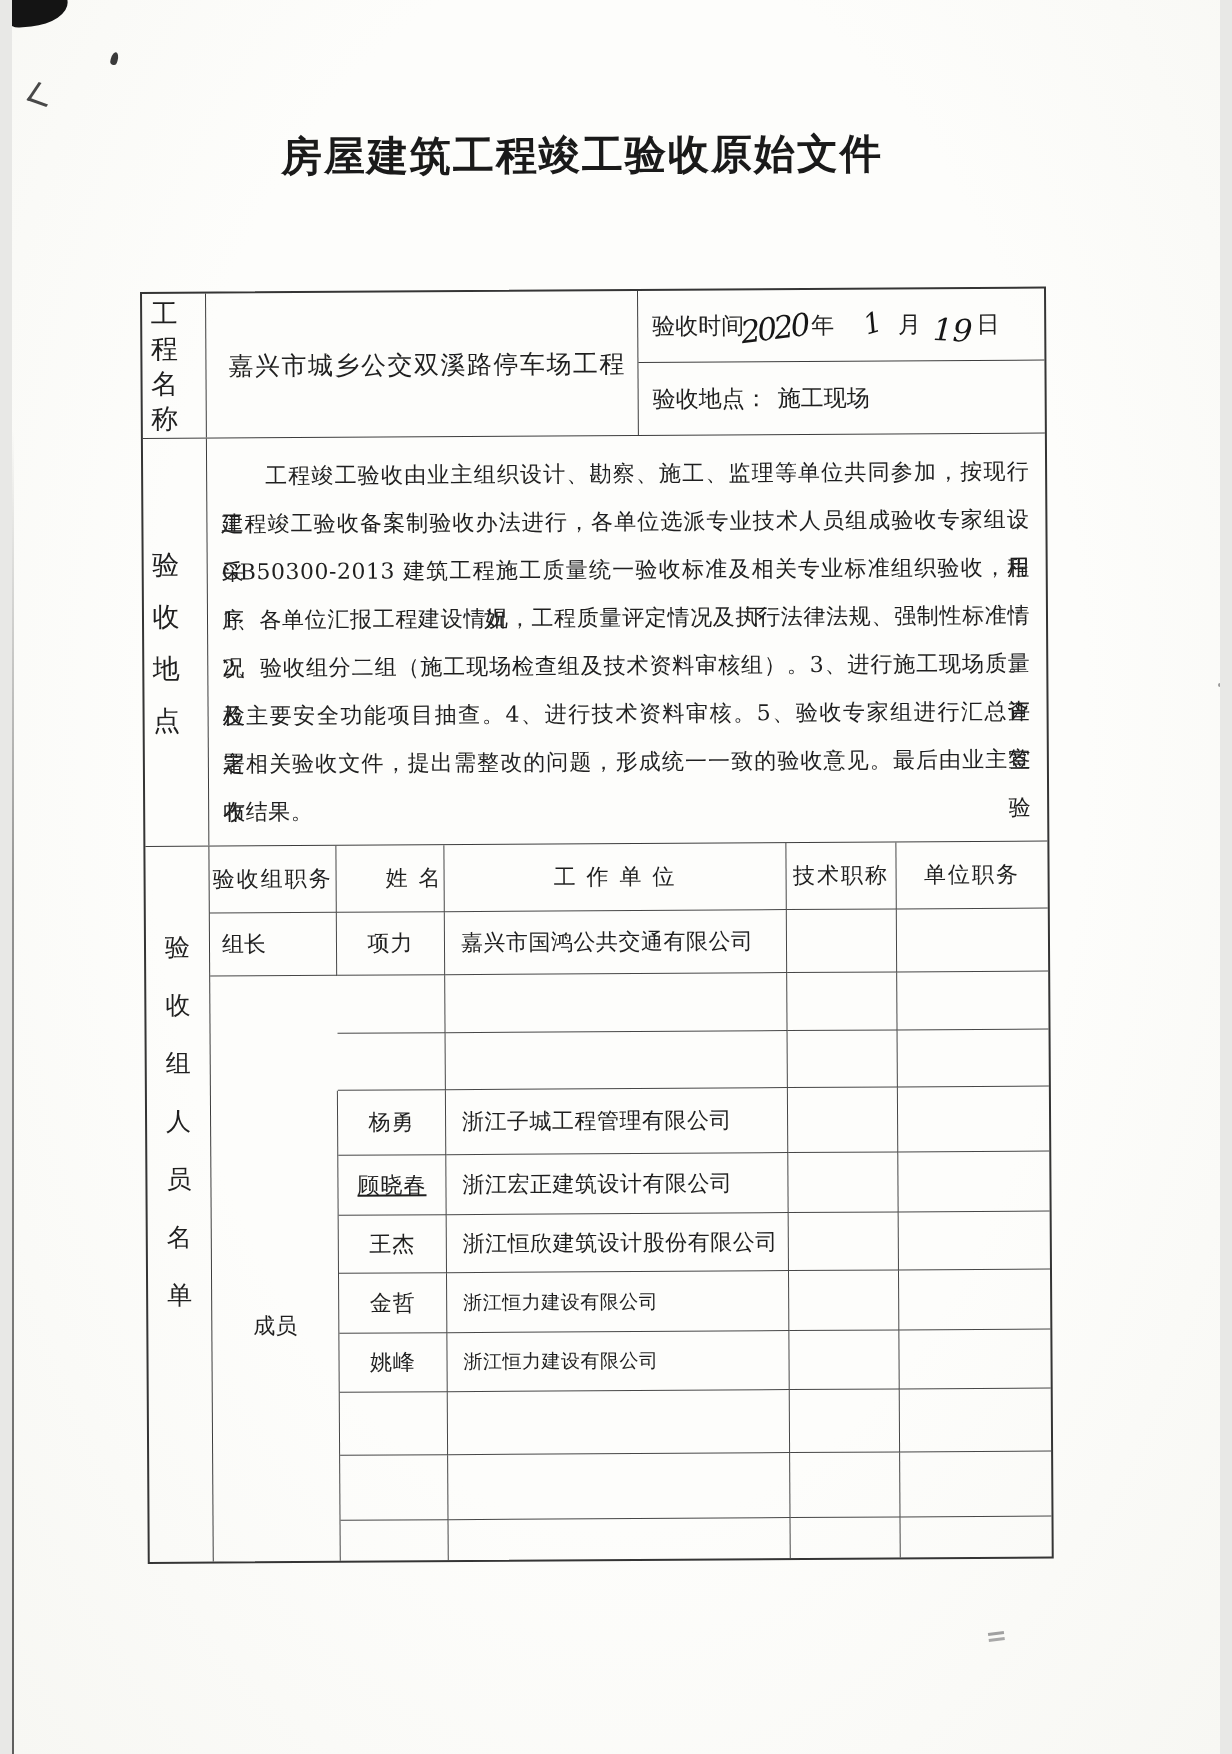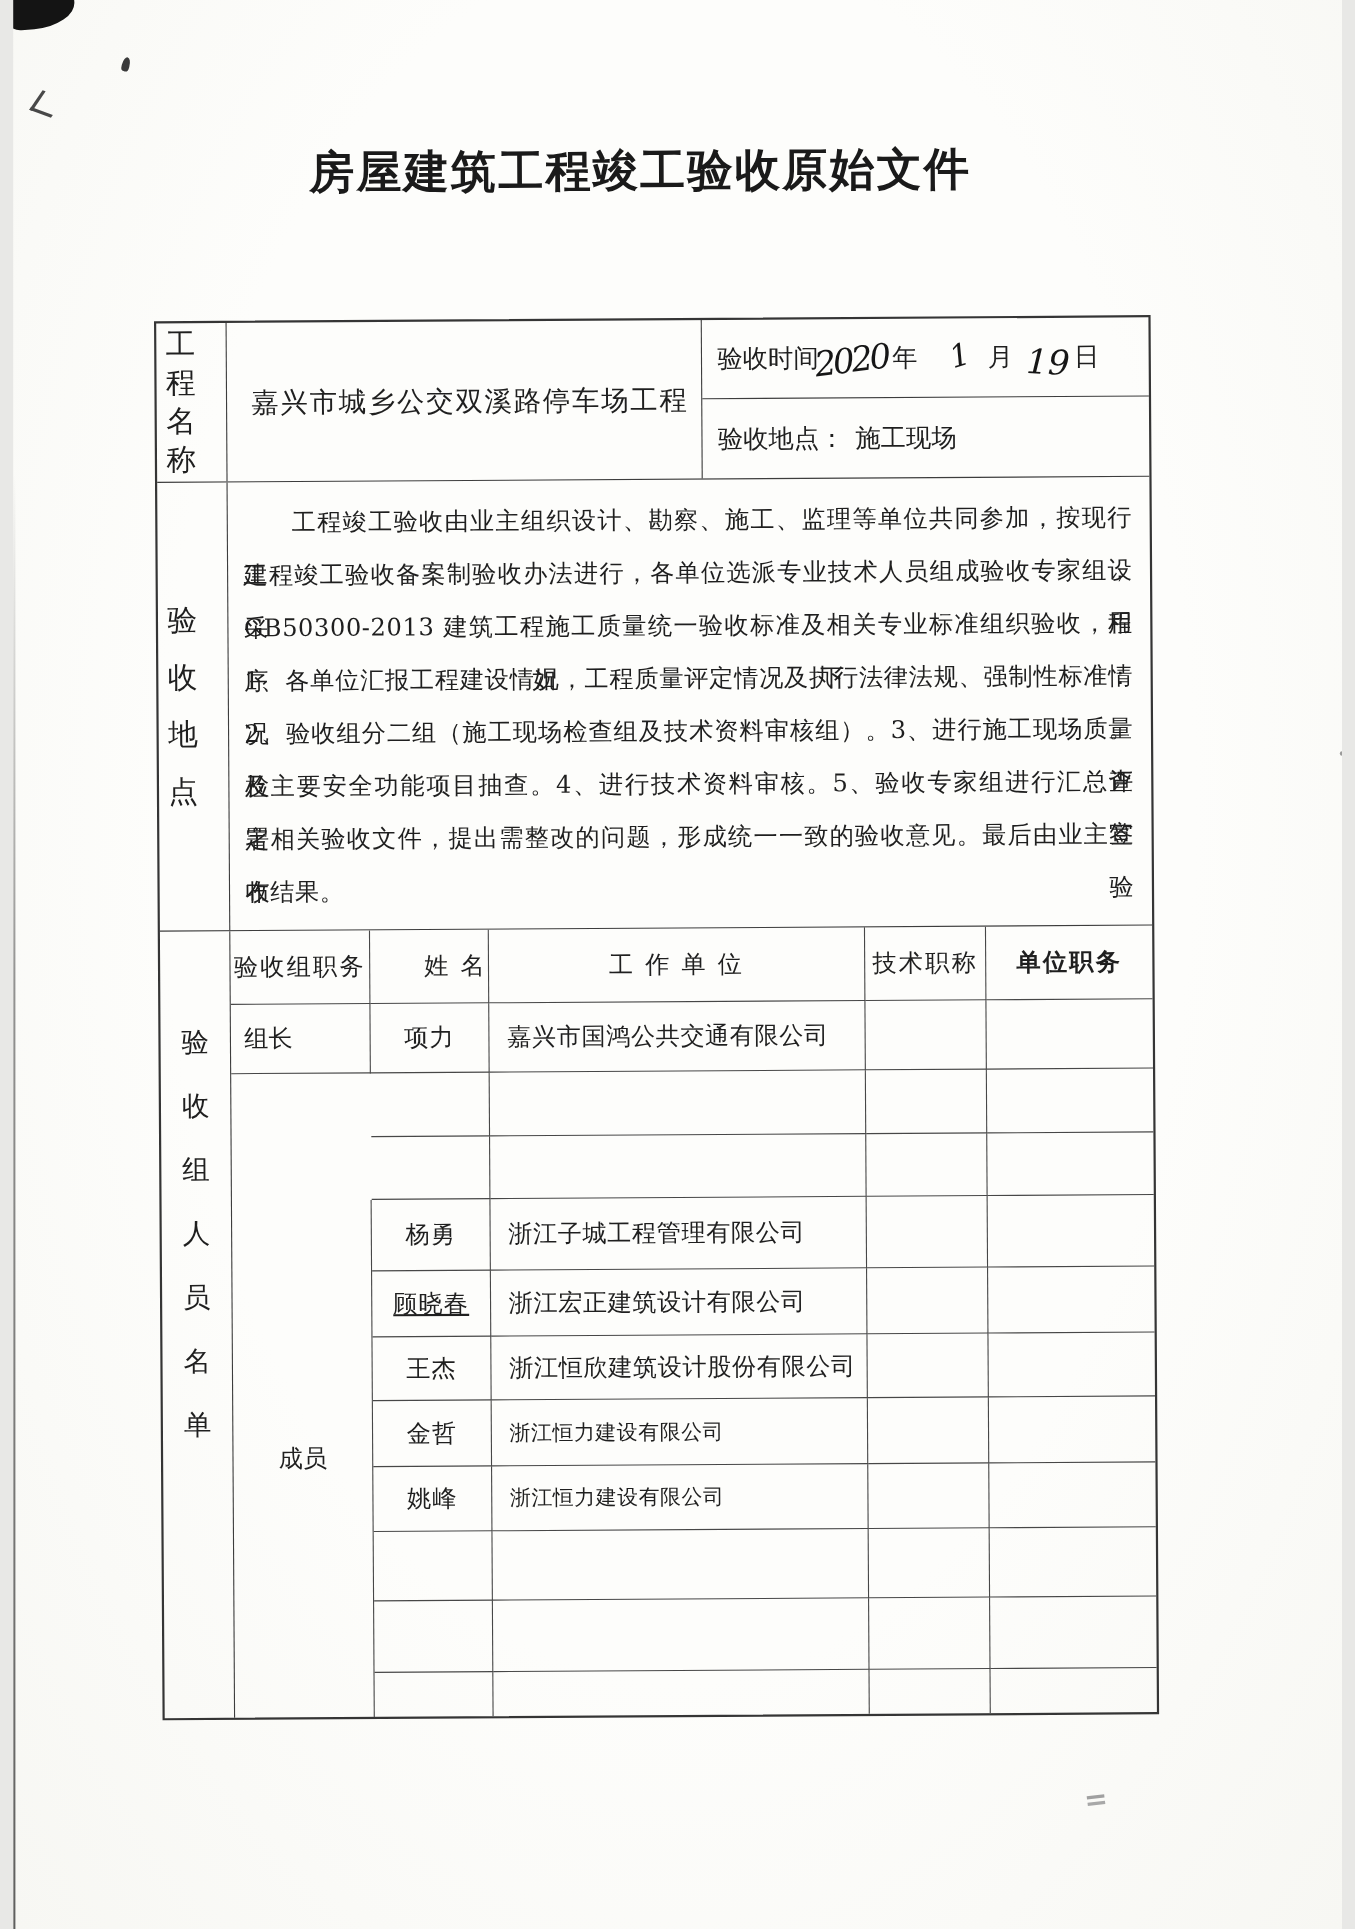--- a/index.html
+++ b/index.html
@@ -149,21 +149,21 @@
         <div class="vchar">名</div>
         <div class="vchar">单</div>
       </div>
 
       <div class="roster-grid">
 
         <div class="gc hd" style="grid-row:1;grid-column:1;">验收组职务</div>
         <div class="gc hd" style="grid-row:1;grid-column:2;padding-left:48px;">姓  名</div>
         <div class="gc hd" style="grid-row:1;grid-column:3;">工 作 单 位</div>
         <div class="gc hd" style="grid-row:1;grid-column:4;">技术职称</div>
-        <div class="gc hd er" style="grid-row:1;grid-column:5;font-weight:bold;">单位职务</div>
+        <div class="gc hd er" style="grid-row:1;grid-column:5;">单位职务</div>
 
         <div class="gc role" style="grid-row:2;grid-column:1;">组长</div>
         <div class="gc nm" style="grid-row:2;grid-column:2;">项力</div>
         <div class="gc un" style="grid-row:2;grid-column:3;">嘉兴市国鸿公共交通有限公司</div>
         <div class="gc" style="grid-row:2;grid-column:4;"></div>
         <div class="gc er" style="grid-row:2;grid-column:5;"></div>
 
         <div class="gc" style="grid-row:3;grid-column:2;"></div>
         <div class="gc" style="grid-row:3;grid-column:3;"></div>
         <div class="gc" style="grid-row:3;grid-column:4;"></div>

